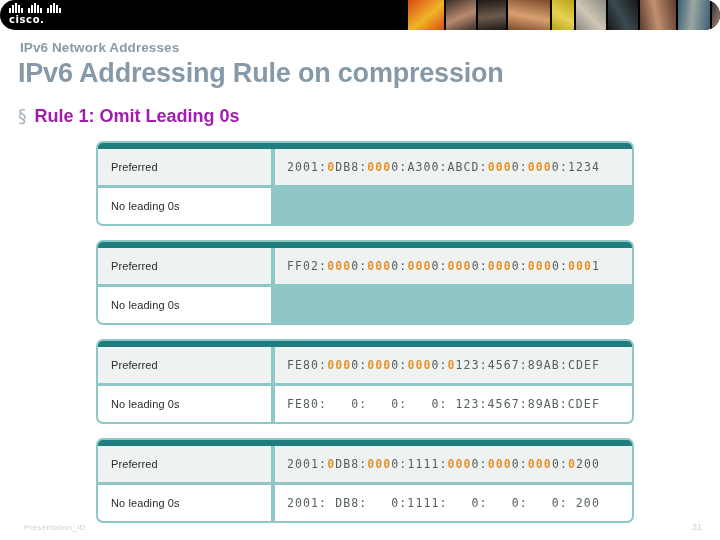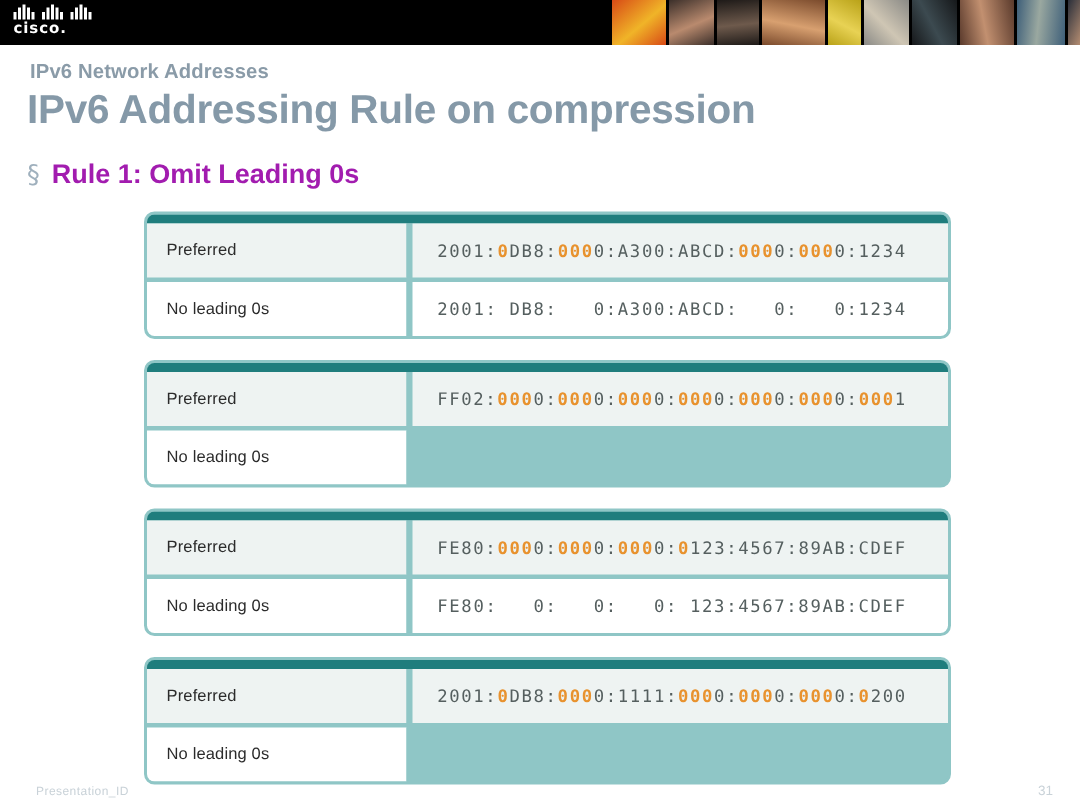--- a/index.html
+++ b/index.html
@@ -16,20 +16,21 @@
   }
 
   
   .topbar {
     position: absolute;
     top: 0; left: 0;
     width: 720px;
     height: 30px;
     background: #000000;
     overflow: hidden;
+    border-radius: 15px;
   }
   .cisco-logo {
     position: absolute;
     left: 9px;
     top: 3px;
     width: 58px;
     height: 24px;
   }
   .cisco-bridge {
     position: relative;
@@ -150,27 +151,28 @@
   .tbl .gap {
     width: 4px;
     background: #8fc6c6;
     flex: 0 0 auto;
   }
   .tbl .cell-value {
     flex: 1;
     box-sizing: border-box;
     display: flex;
     align-items: center;
-    justify-content: center;
+    justify-content: flex-start;
     padding-right: 11px;
     font-family: "DejaVu Sans Mono", monospace;
     font-size: 11.5px;
     letter-spacing: 1.1px;
     color: #555f5f;
     white-space: pre;
+    padding-left: 12px;
   }
   .row-preferred .cell-label,
   .row-preferred .cell-value {
     background: #eef3f2;
   }
   .row-compressed .cell-label,
   .row-compressed .cell-value {
     background: #ffffff;
   }
   .hl {
@@ -257,21 +259,20 @@
     <div class="tbl">
       <div class="caphead"></div>
       <div class="row row-preferred">
         <div class="cell-label">Preferred</div>
         <div class="gap"></div>
         <div class="cell-value"><span>2001:</span><span class="hl">0</span><span>DB8:</span><span class="hl">000</span><span>0:A300:ABCD:</span><span class="hl">000</span><span>0:</span><span class="hl">000</span><span>0:1234</span></div>
       </div>
       <div class="row row-compressed">
         <div class="cell-label">No leading 0s</div>
         <div class="gap"></div>
-        <div class="cell-value">2001: DB8:   0:A300:ABCD:   0:   0:1234</div>
       </div>
     </div>
     <div class="tbl">
       <div class="caphead"></div>
       <div class="row row-preferred">
         <div class="cell-label">Preferred</div>
         <div class="gap"></div>
         <div class="cell-value"><span>FF02:</span><span class="hl">000</span><span>0:</span><span class="hl">000</span><span>0:</span><span class="hl">000</span><span>0:</span><span class="hl">000</span><span>0:</span><span class="hl">000</span><span>0:</span><span class="hl">000</span><span>0:</span><span class="hl">000</span><span>1</span></div>
       </div>
       <div class="row row-compressed">
@@ -295,18 +296,19 @@
     <div class="tbl">
       <div class="caphead"></div>
       <div class="row row-preferred">
         <div class="cell-label">Preferred</div>
         <div class="gap"></div>
         <div class="cell-value"><span>2001:</span><span class="hl">0</span><span>DB8:</span><span class="hl">000</span><span>0:1111:</span><span class="hl">000</span><span>0:</span><span class="hl">000</span><span>0:</span><span class="hl">000</span><span>0:</span><span class="hl">0</span><span>200</span></div>
       </div>
       <div class="row row-compressed">
         <div class="cell-label">No leading 0s</div>
         <div class="gap"></div>
+        <div class="cell-value">2001: DB8:   0:1111:   0:   0:   0: 200</div>
       </div>
     </div>
   </div>
 
 <div class="footer-left">Presentation_ID</div>
 <div class="footer-right">31</div>
 
 </body></html>

